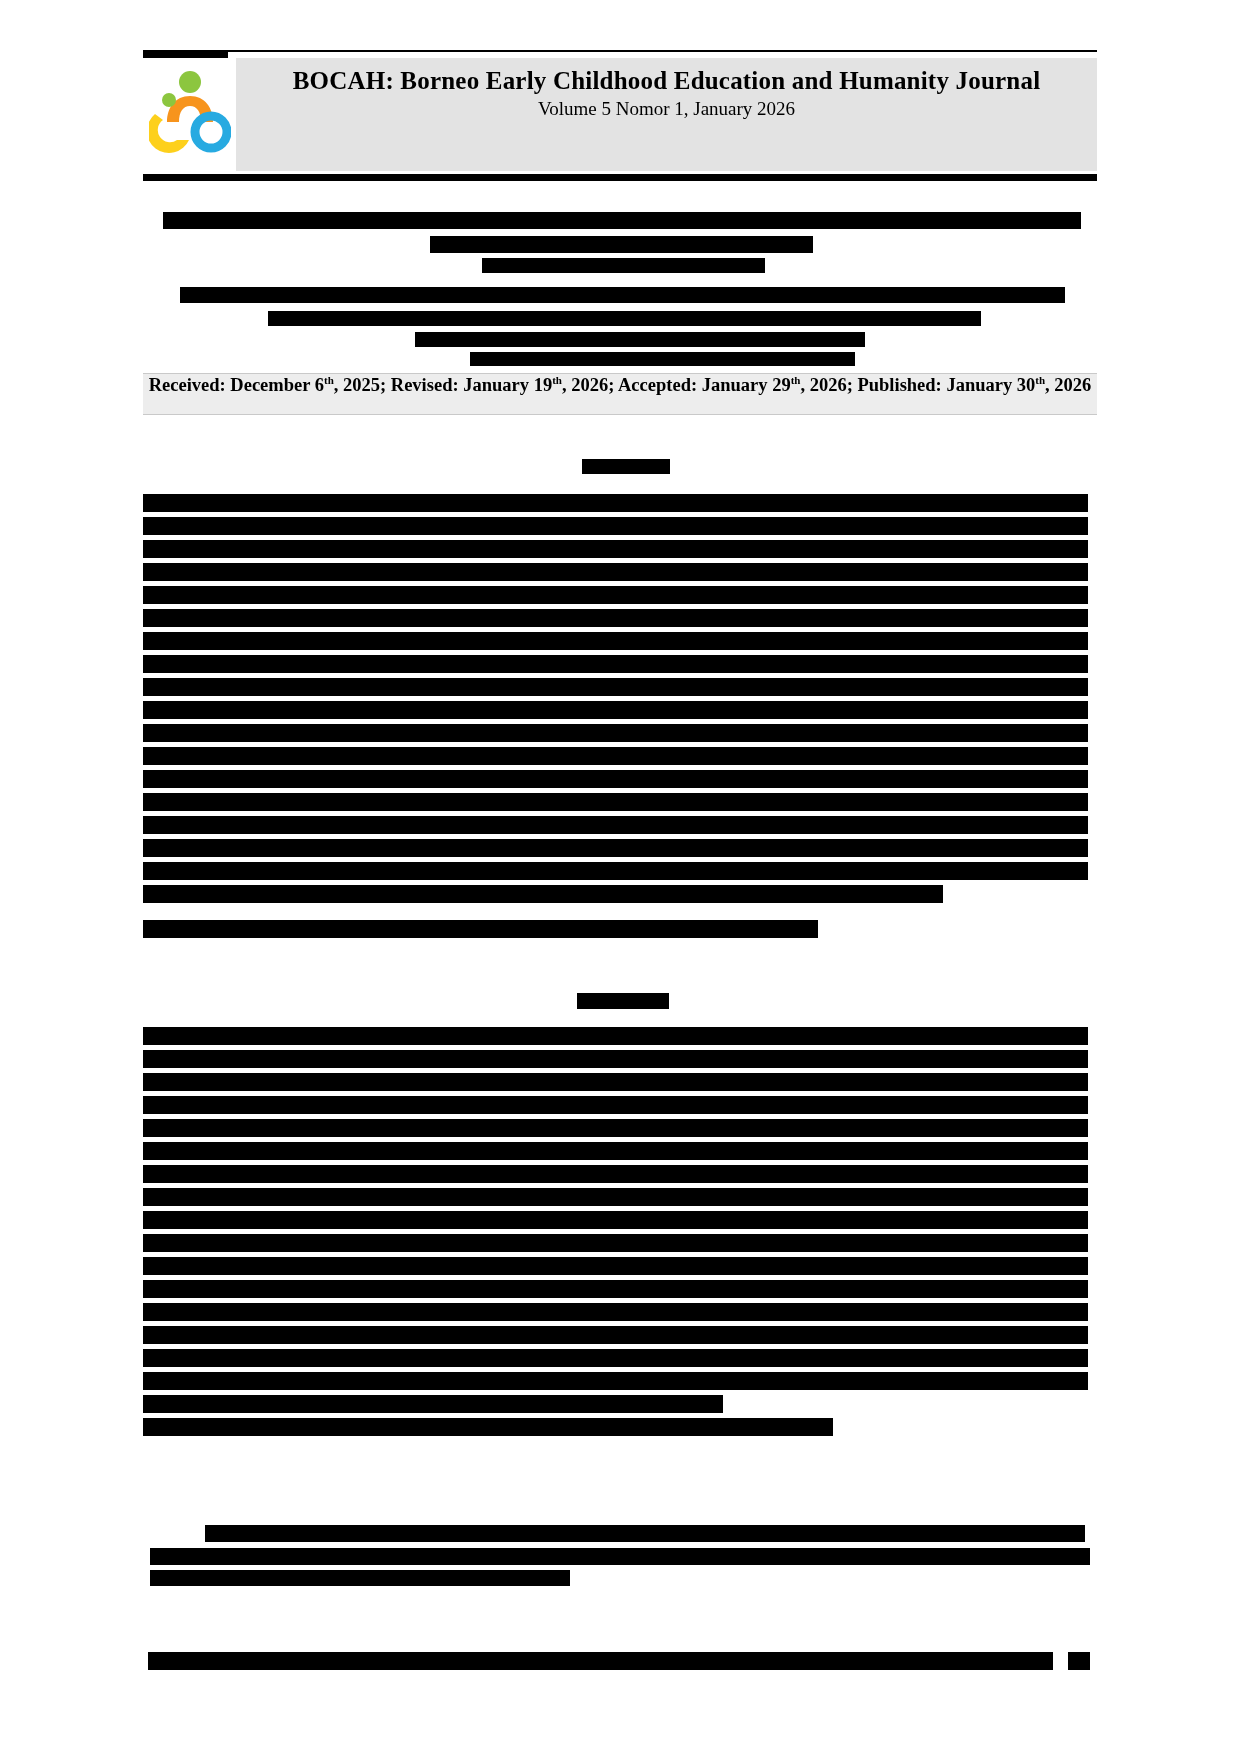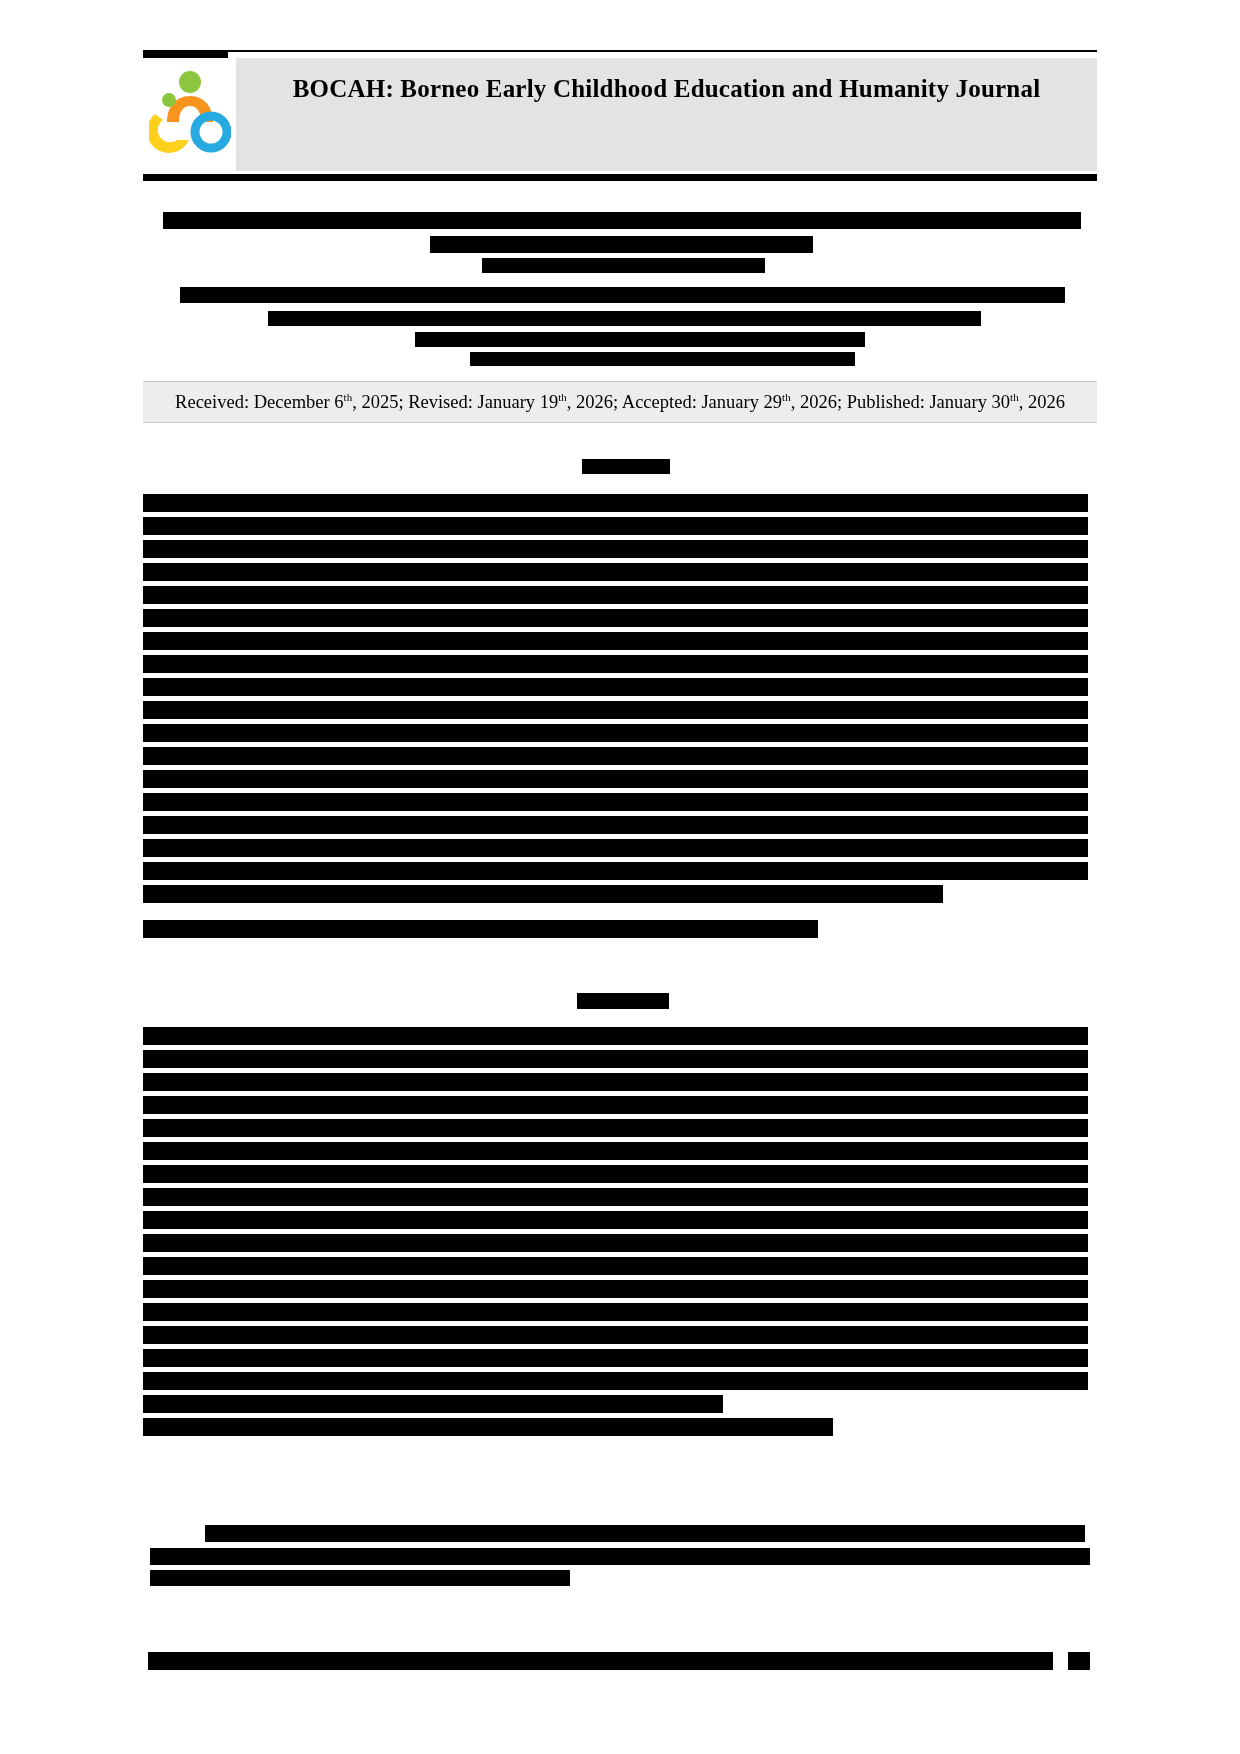--- a/index.html
+++ b/index.html
@@ -54,21 +54,21 @@
     background: #ffffff;
     position: relative;
     flex: 0 0 93px;
   }
   
   .logo-svg { position: absolute; left: 6px; top: 12px; }
 
   .header-text {
     flex: 1 1 auto;
     text-align: center;
-    padding-top: 16px;
+    padding-top: 8px;
   }
   .journal-title {
     font-family: "Liberation Serif", serif;
     font-weight: bold;
     font-size: 25px;
     line-height: 30px;
     letter-spacing: 0.2px;
   }
   .journal-volume {
     font-size: 19px;
@@ -90,30 +90,30 @@
   
   .redline {
     position: absolute;
     background: #000000;
   }
 
   
   .dates-bar {
     position: absolute;
     left: 143px;
-    top: 381px;
+    top: 373px;
     width: 954px;
     height: 42px;
     background: #ededed;
     border-top: 1px solid #c9c9c9;
     border-bottom: 1px solid #c9c9c9;
     display: flex;
-    align-items: center;
     justify-content: center;
     box-sizing: border-box;
+    font-weight: bold;
   }
   .dates-text {
     font-size: 18.5px;
     font-family: "Liberation Serif", serif;
     white-space: nowrap;
   }
   .dates-text sup { font-size: 11px; vertical-align: super; }
 
   
   .heading-block {
@@ -135,20 +135,21 @@
       <svg class="logo-svg" width="82" height="88" viewBox="0 0 82 88">
         <circle cx="41" cy="12" r="11" fill="#8cc63f"></circle>
         <path d="M41 26 C 26 26, 18 38, 18 52 L 30 52 C 30 42, 34 36, 41 36 C 48 36, 52 42, 52 52 L 64 52 C 64 38, 56 26, 41 26 Z" fill="#f7941d"></path>
         <path d="M6 44 A 22 22 0 1 0 40 70 L 28 70 A 11 11 0 1 1 14 50 Z" fill="#fdd01c"></path>
         <circle cx="62" cy="62" r="16" fill="none" stroke="#27aae1" stroke-width="9"></circle>
         <circle cx="20" cy="30" r="7" fill="#8cc63f"></circle>
       </svg>
     </div>
     <div class="header-text">
       <div class="journal-title">BOCAH: Borneo Early Childhood Education and Humanity Journal</div>
+      <div class="journal-volume">Volume 5 Nomor 1, January 2026</div>
     </div>
   </div>
   <div class="header-rule-bottom"></div>
 
   <div class="redline" style="left:163px; top:212px; width:918px; height:17px;"></div>
   <div class="redline" style="left:430px; top:236px; width:383px; height:17px;"></div>
   <div class="redline" style="left:482px; top:258px; width:283px; height:15px;"></div>
 
   <div class="redline" style="left:180px; top:287px; width:885px; height:16px;"></div>
   <div class="redline" style="left:268px; top:311px; width:713px; height:15px;"></div>

